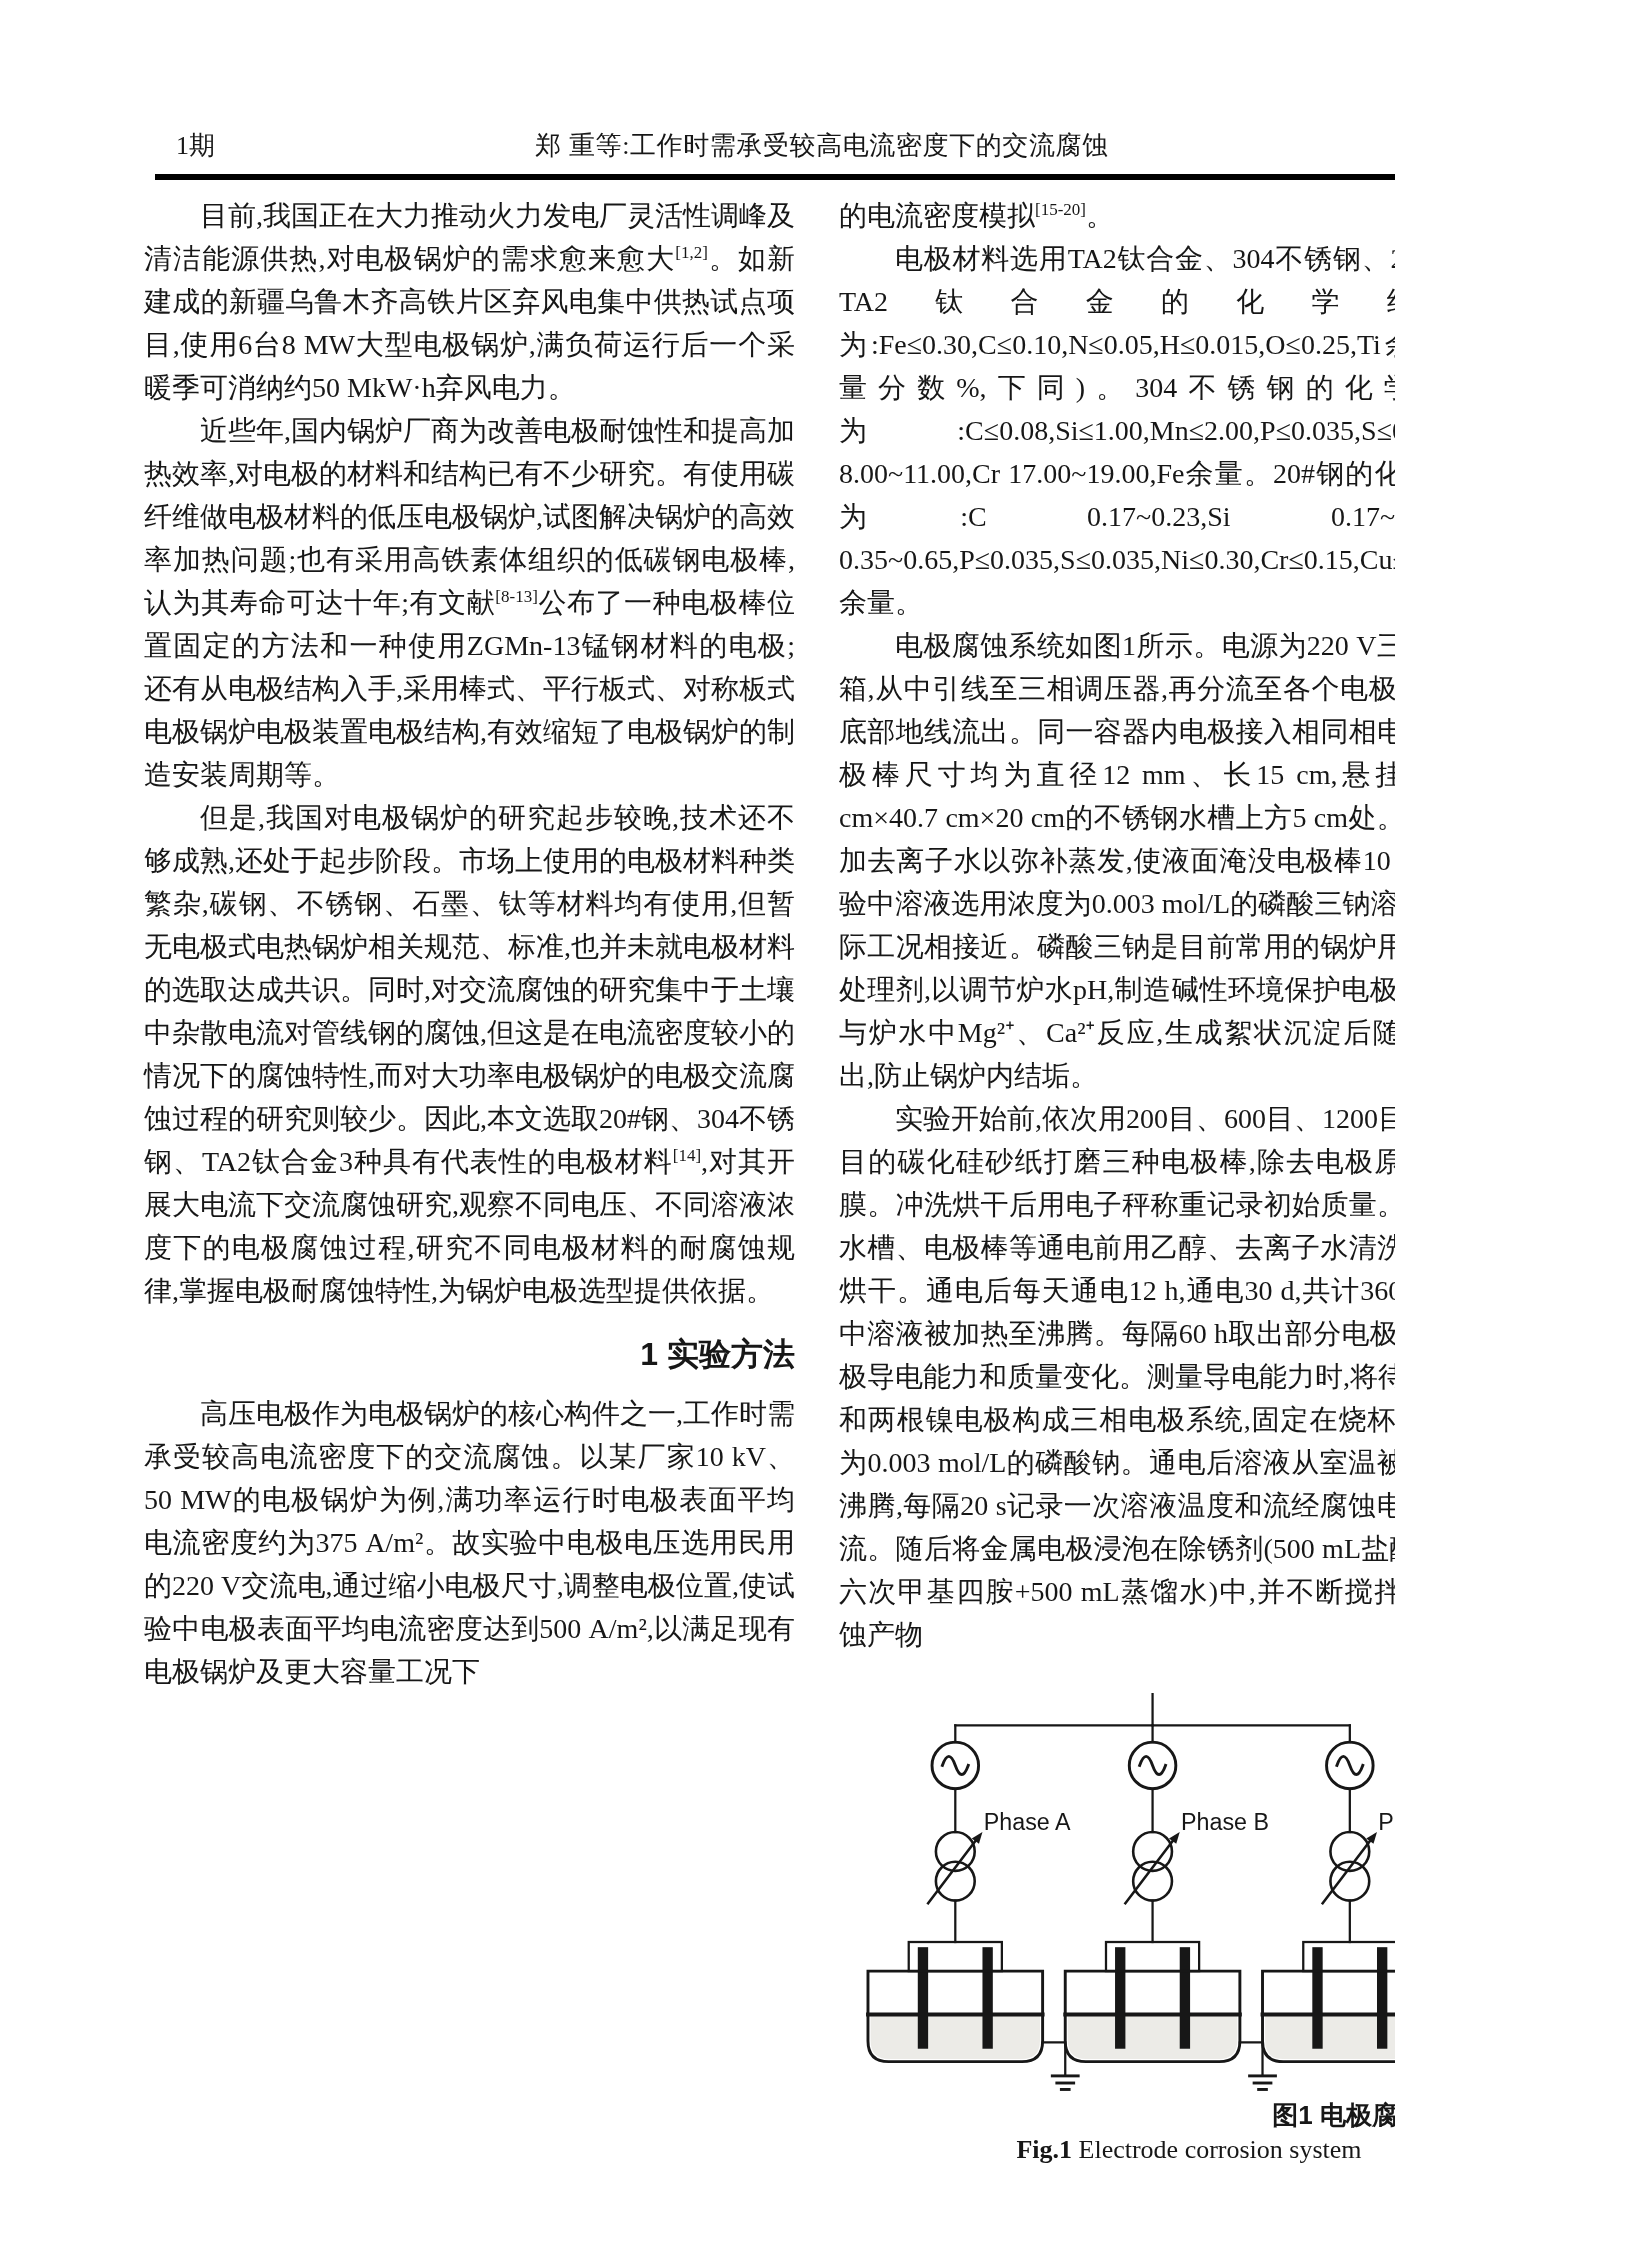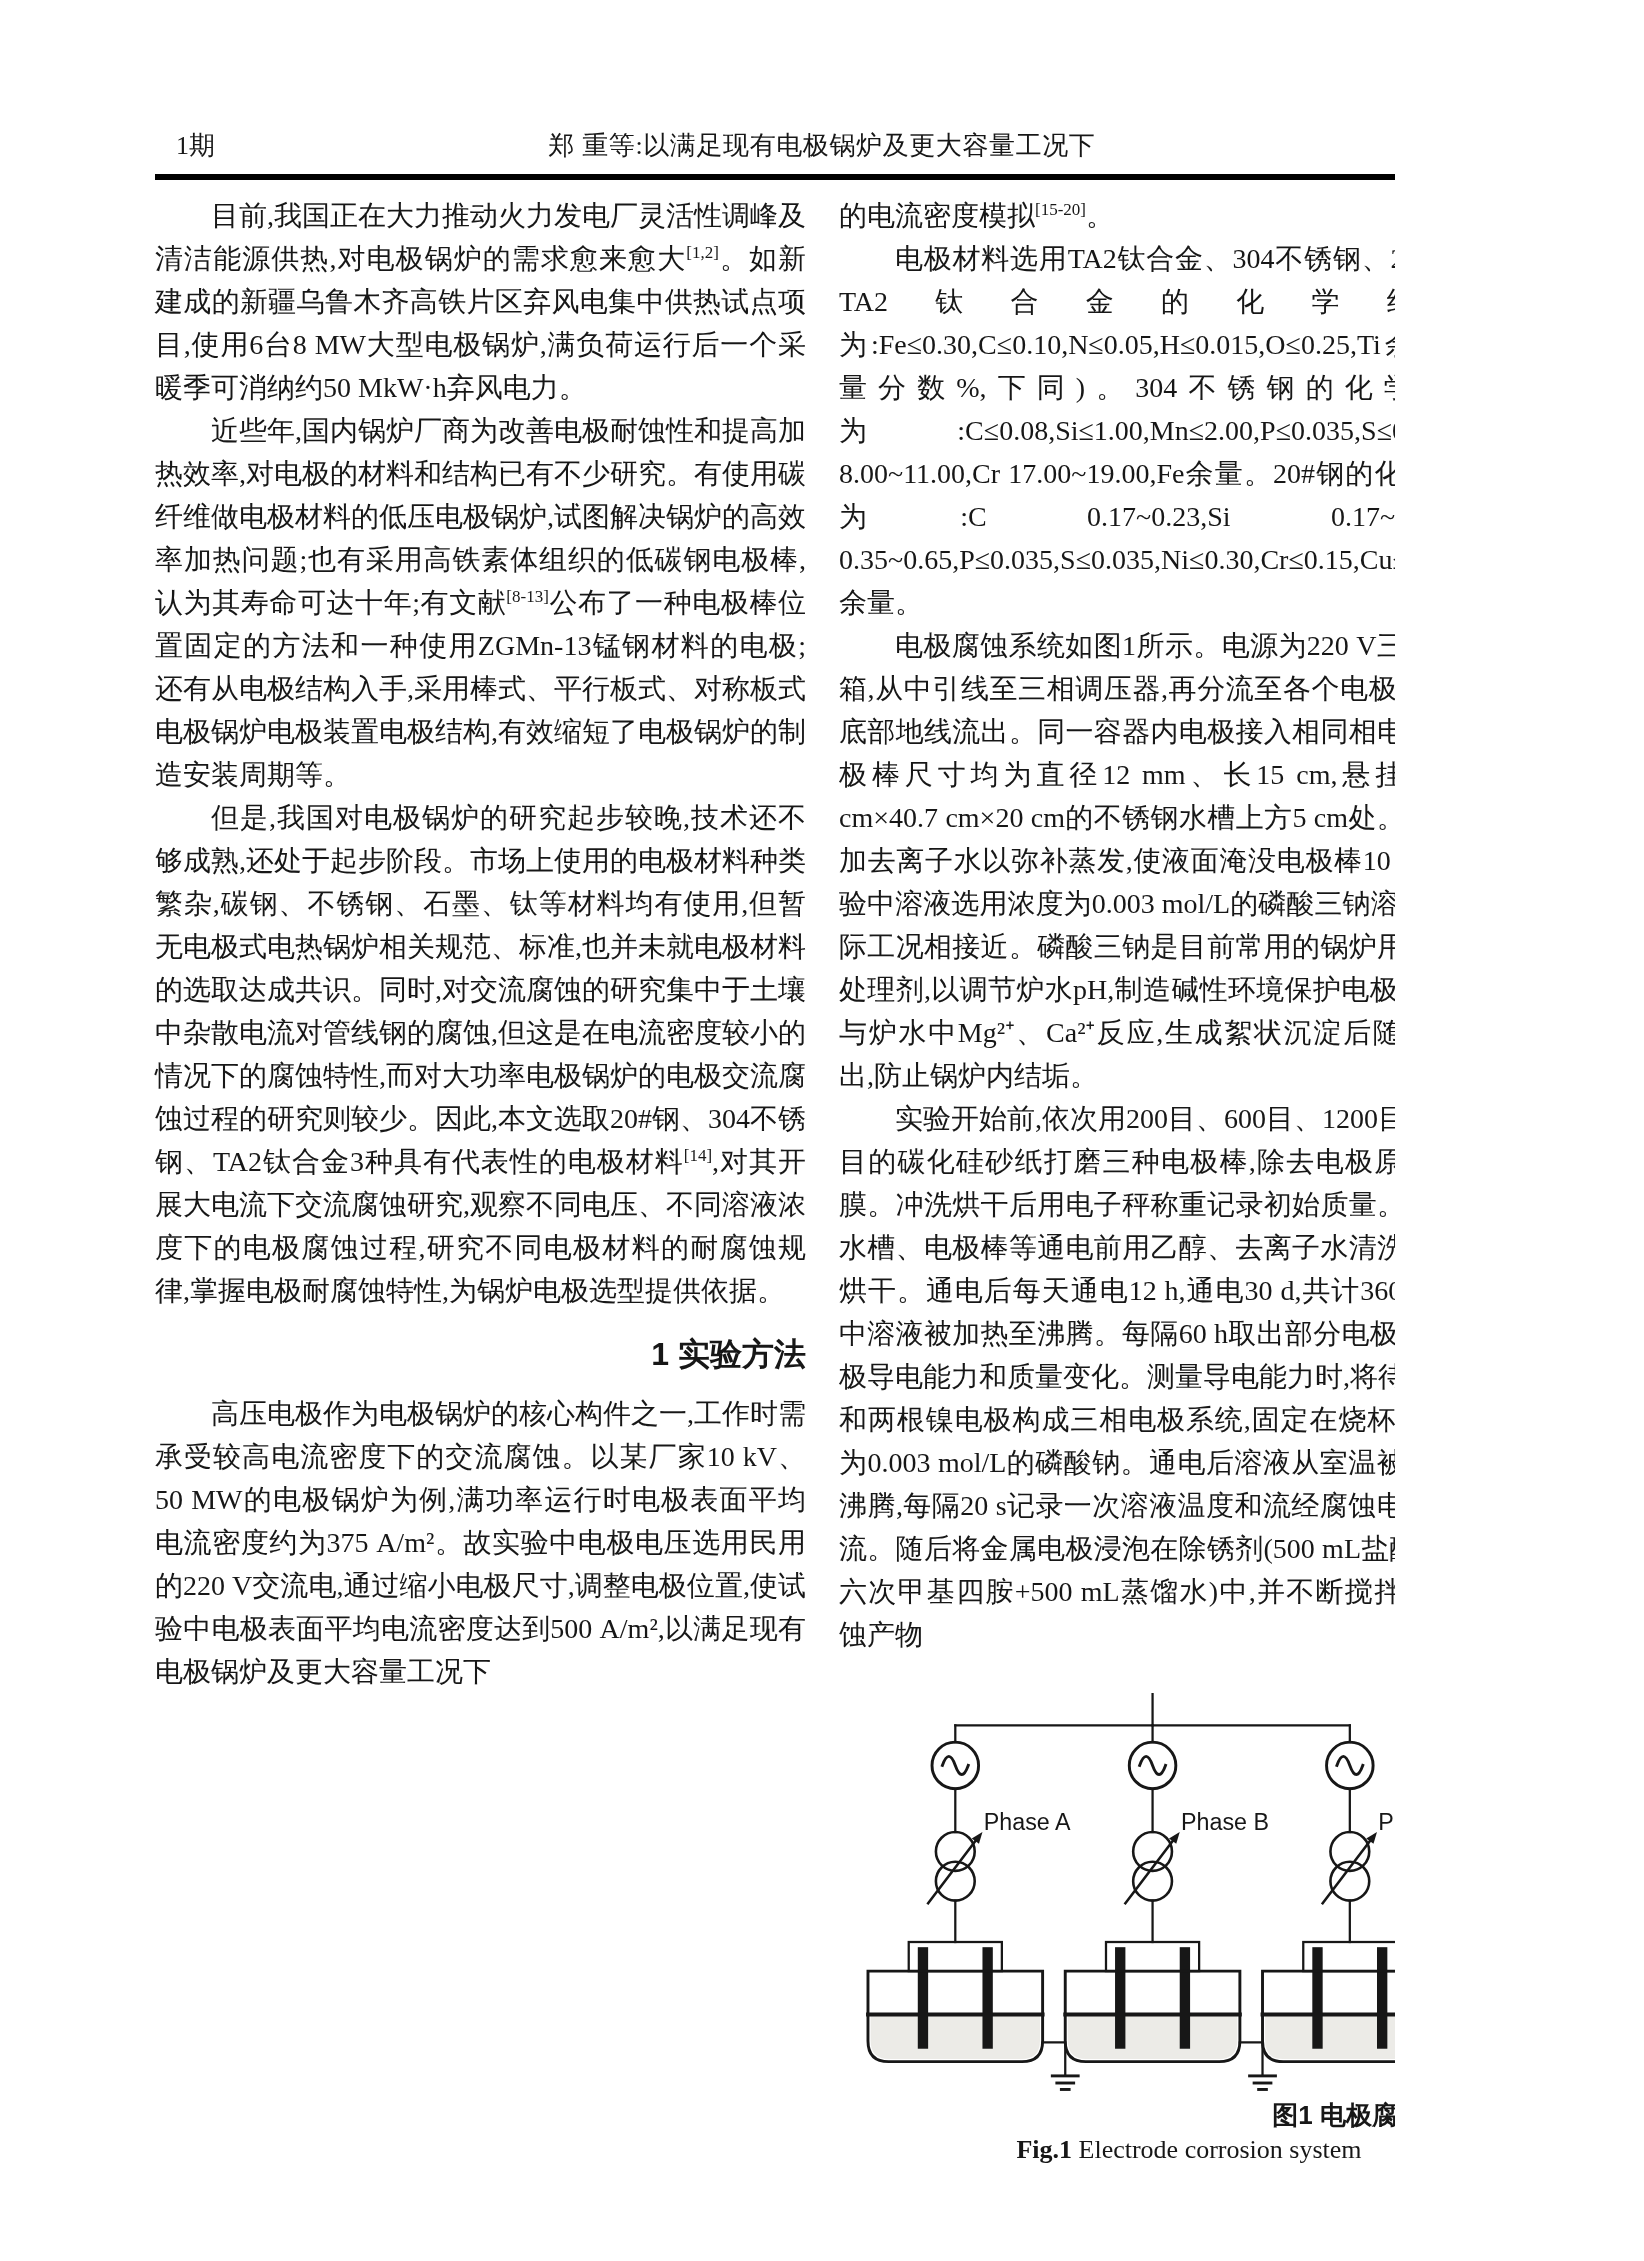--- a/index.html
+++ b/index.html
@@ -7,21 +7,21 @@
         font-family:"Liberation Serif",serif;color:#171717;}
   
   #header-row{position:absolute;left:155px;top:128px;width:1334px;height:35px;font-size:26px;}
   #issue-label{position:absolute;left:21px;top:0;}
   #running-title{position:absolute;left:0;right:0;top:0;text-align:center;letter-spacing:0.6px;}
   #page-number{position:absolute;right:1.3px;top:0;}
   #header-rule{position:absolute;left:155px;top:174px;width:1334px;height:5.8px;background:#000;}
   
   .col{position:absolute;top:194px;width:651px;font-size:28px;line-height:43px;
        text-align:justify;text-justify:inter-ideograph;}
-  #left-col{left:155px;}
+  #left-col{left:144px;}
   #right-col{left:839px;}
   .para{margin:0;text-indent:2em;}
   .para.no-indent{text-indent:0;}
   .para sup{font-size:17px;line-height:0;vertical-align:super;margin-top:31px;}
   #section-heading{font-family:"Liberation Sans",sans-serif;font-weight:bold;font-size:32px;
        line-height:38px;margin:23px 0 19.4px 0;text-indent:0;text-align:right;}
   
   #figure-block{position:absolute;left:855px;top:1693px;width:621px;}
   #figure-svg{display:block;}
   .fig-caption-zh{margin-top:3.9px;text-align:right;font-family:"Liberation Sans",sans-serif;
@@ -30,21 +30,21 @@
   .fig-caption-en .bold{font-weight:bold;margin-left:47px;}
   .phase-label{font-family:"Liberation Sans",sans-serif;font-size:36px;fill:#171717;}
 </style>
 </head>
 <body>
 
 <div id="page">
 
   <div id="header-row">
     <span id="issue-label">1期</span>
-    <span id="running-title">郑 重等:以满足现有电极锅炉及更大容量工况下</span>
+    <span id="running-title">郑 重等:工作时需承受较高电流密度下的交流腐蚀</span>
     <span id="page-number">203</span>
   </div>
   <div id="header-rule"></div>
 
   <div id="left-col" class="col">
     <div>
         <p class="para"><span>目前,我国正在大力推动火力发电厂灵活性调峰及清洁能源供热,对电极锅炉的需求愈来愈大</span><sup>[1,2]</sup><span>。如新建成的新疆乌鲁木齐高铁片区弃风电集中供热试点项目,使用6台8 MW大型电极锅炉,满负荷运行后一个采暖季可消纳约50 MkW·h弃风电力。</span></p>
         <p class="para"><span>近些年,国内锅炉厂商为改善电极耐蚀性和提高加热效率,对电极的材料和结构已有不少研究。有使用碳纤维做电极材料的低压电极锅炉,试图解决锅炉的高效率加热问题;也有采用高铁素体组织的低碳钢电极棒,认为其寿命可达十年;有文献</span><sup>[8-13]</sup><span>公布了一种电极棒位置固定的方法和一种使用ZGMn-13锰钢材料的电极;还有从电极结构入手,采用棒式、平行板式、对称板式电极锅炉电极装置电极结构,有效缩短了电极锅炉的制造安装周期等。</span></p>
         <p class="para"><span>但是,我国对电极锅炉的研究起步较晚,技术还不够成熟,还处于起步阶段。市场上使用的电极材料种类繁杂,碳钢、不锈钢、石墨、钛等材料均有使用,但暂无电极式电热锅炉相关规范、标准,也并未就电极材料的选取达成共识。同时,对交流腐蚀的研究集中于土壤中杂散电流对管线钢的腐蚀,但这是在电流密度较小的情况下的腐蚀特性,而对大功率电极锅炉的电极交流腐蚀过程的研究则较少。因此,本文选取20#钢、304不锈钢、TA2钛合金3种具有代表性的电极材料</span><sup>[14]</sup><span>,对其开展大电流下交流腐蚀研究,观察不同电压、不同溶液浓度下的电极腐蚀过程,研究不同电极材料的耐腐蚀规律,掌握电极耐腐蚀特性,为锅炉电极选型提供依据。</span></p>
       </div>

